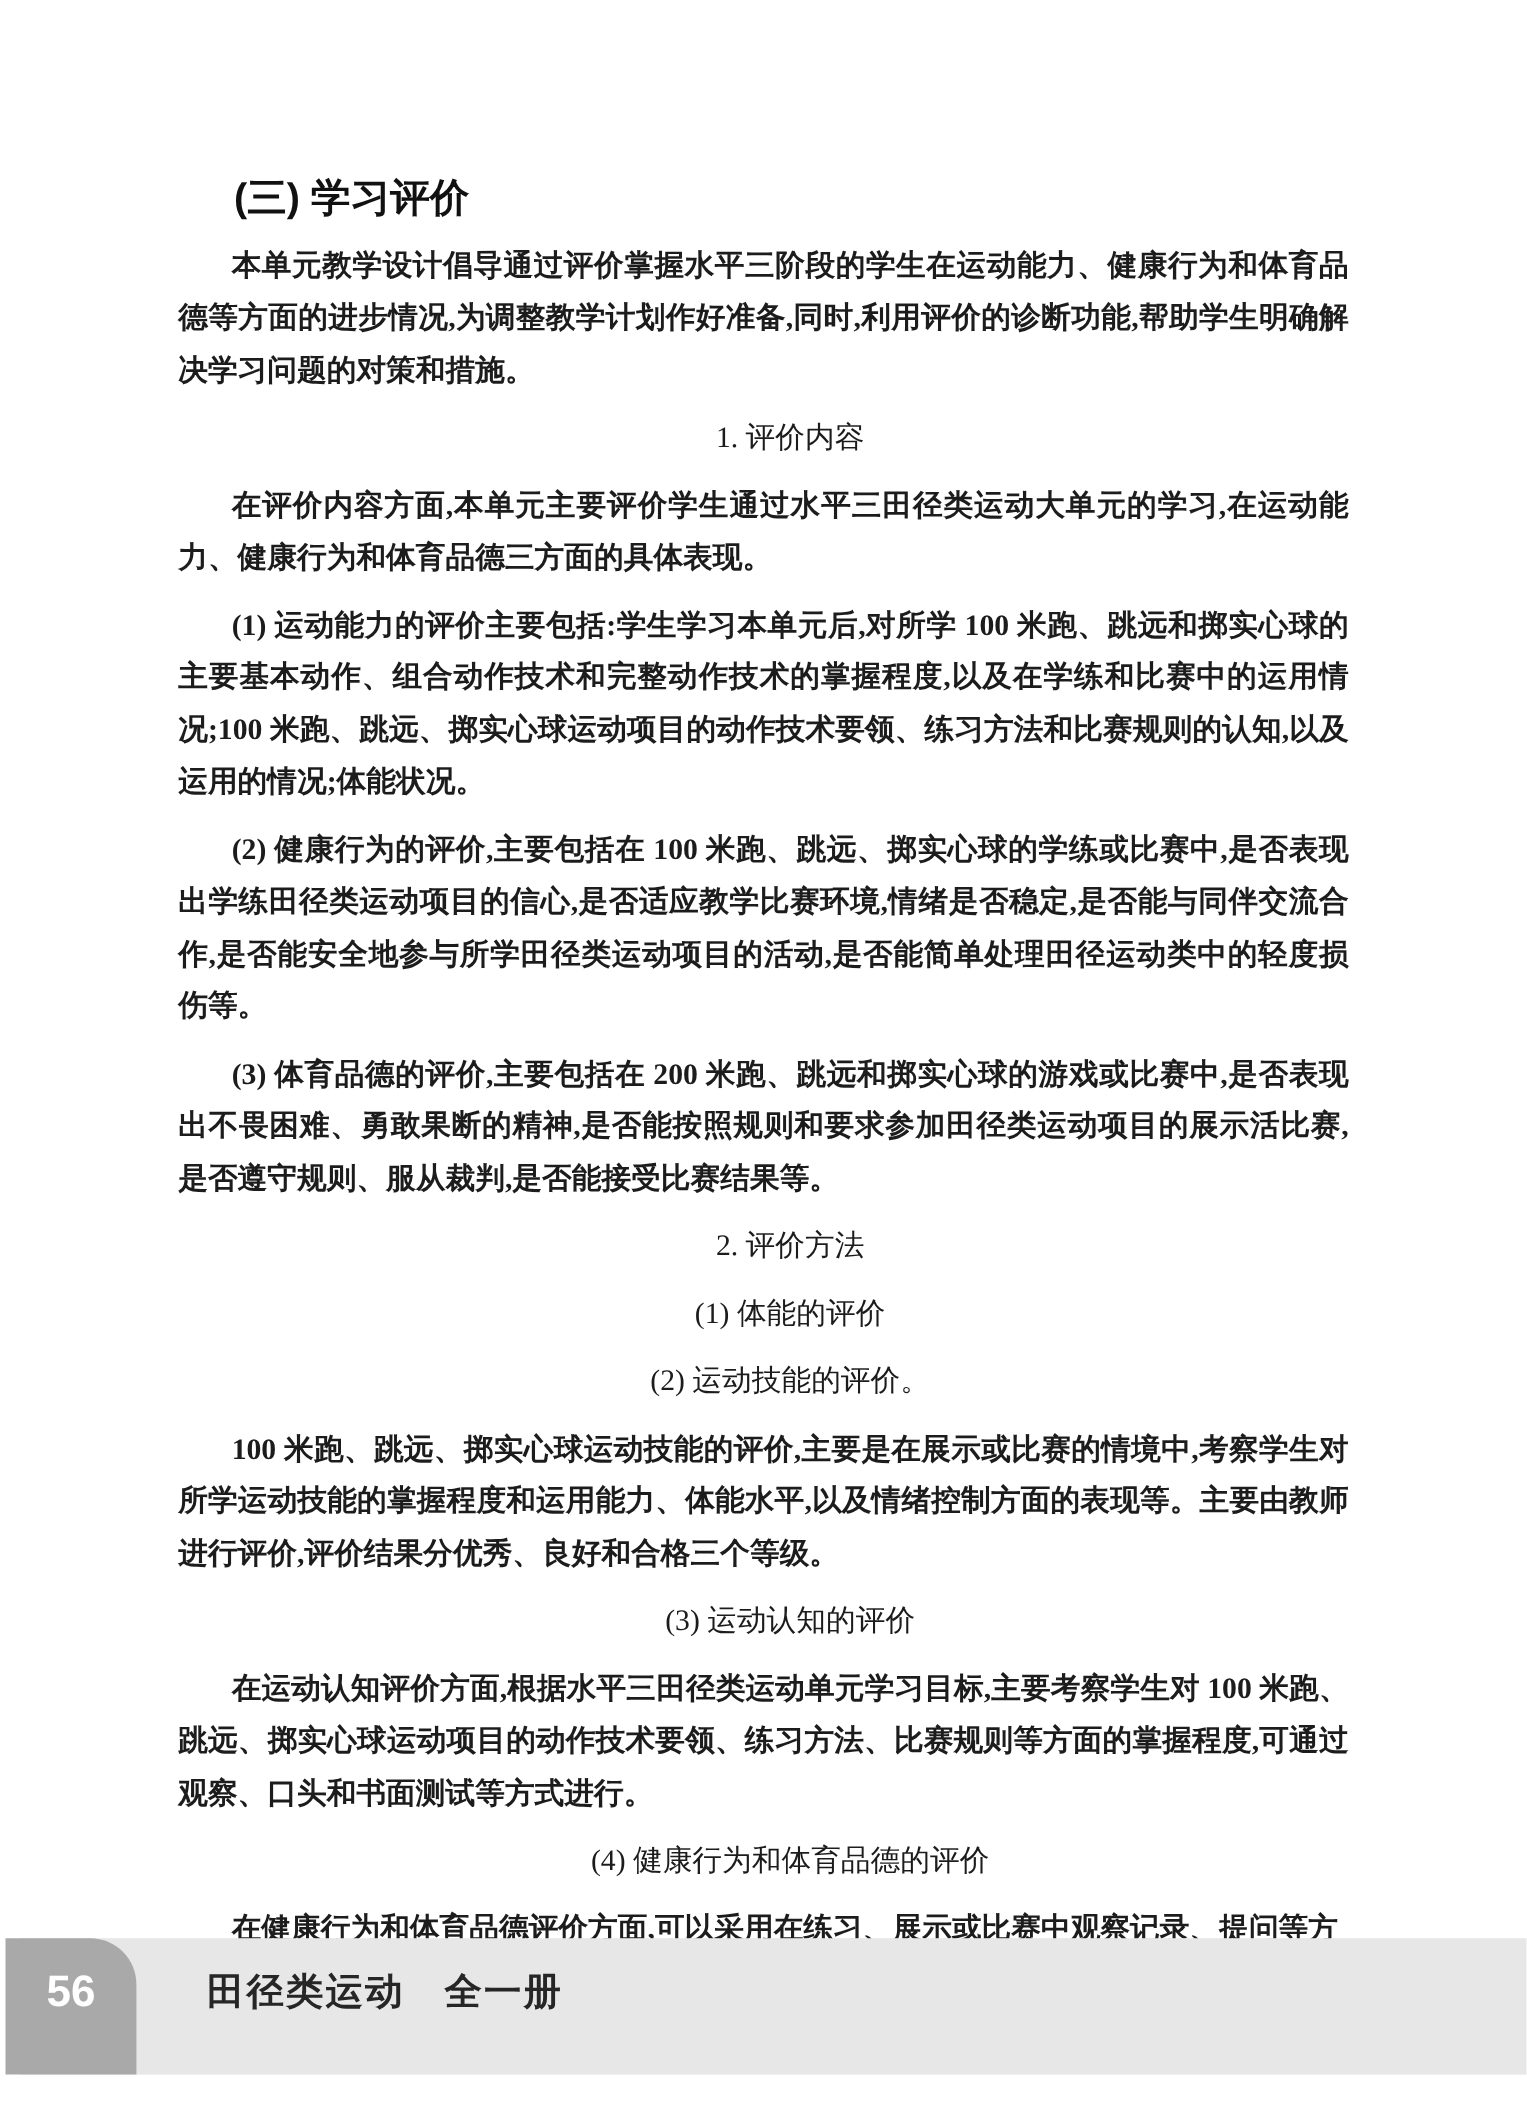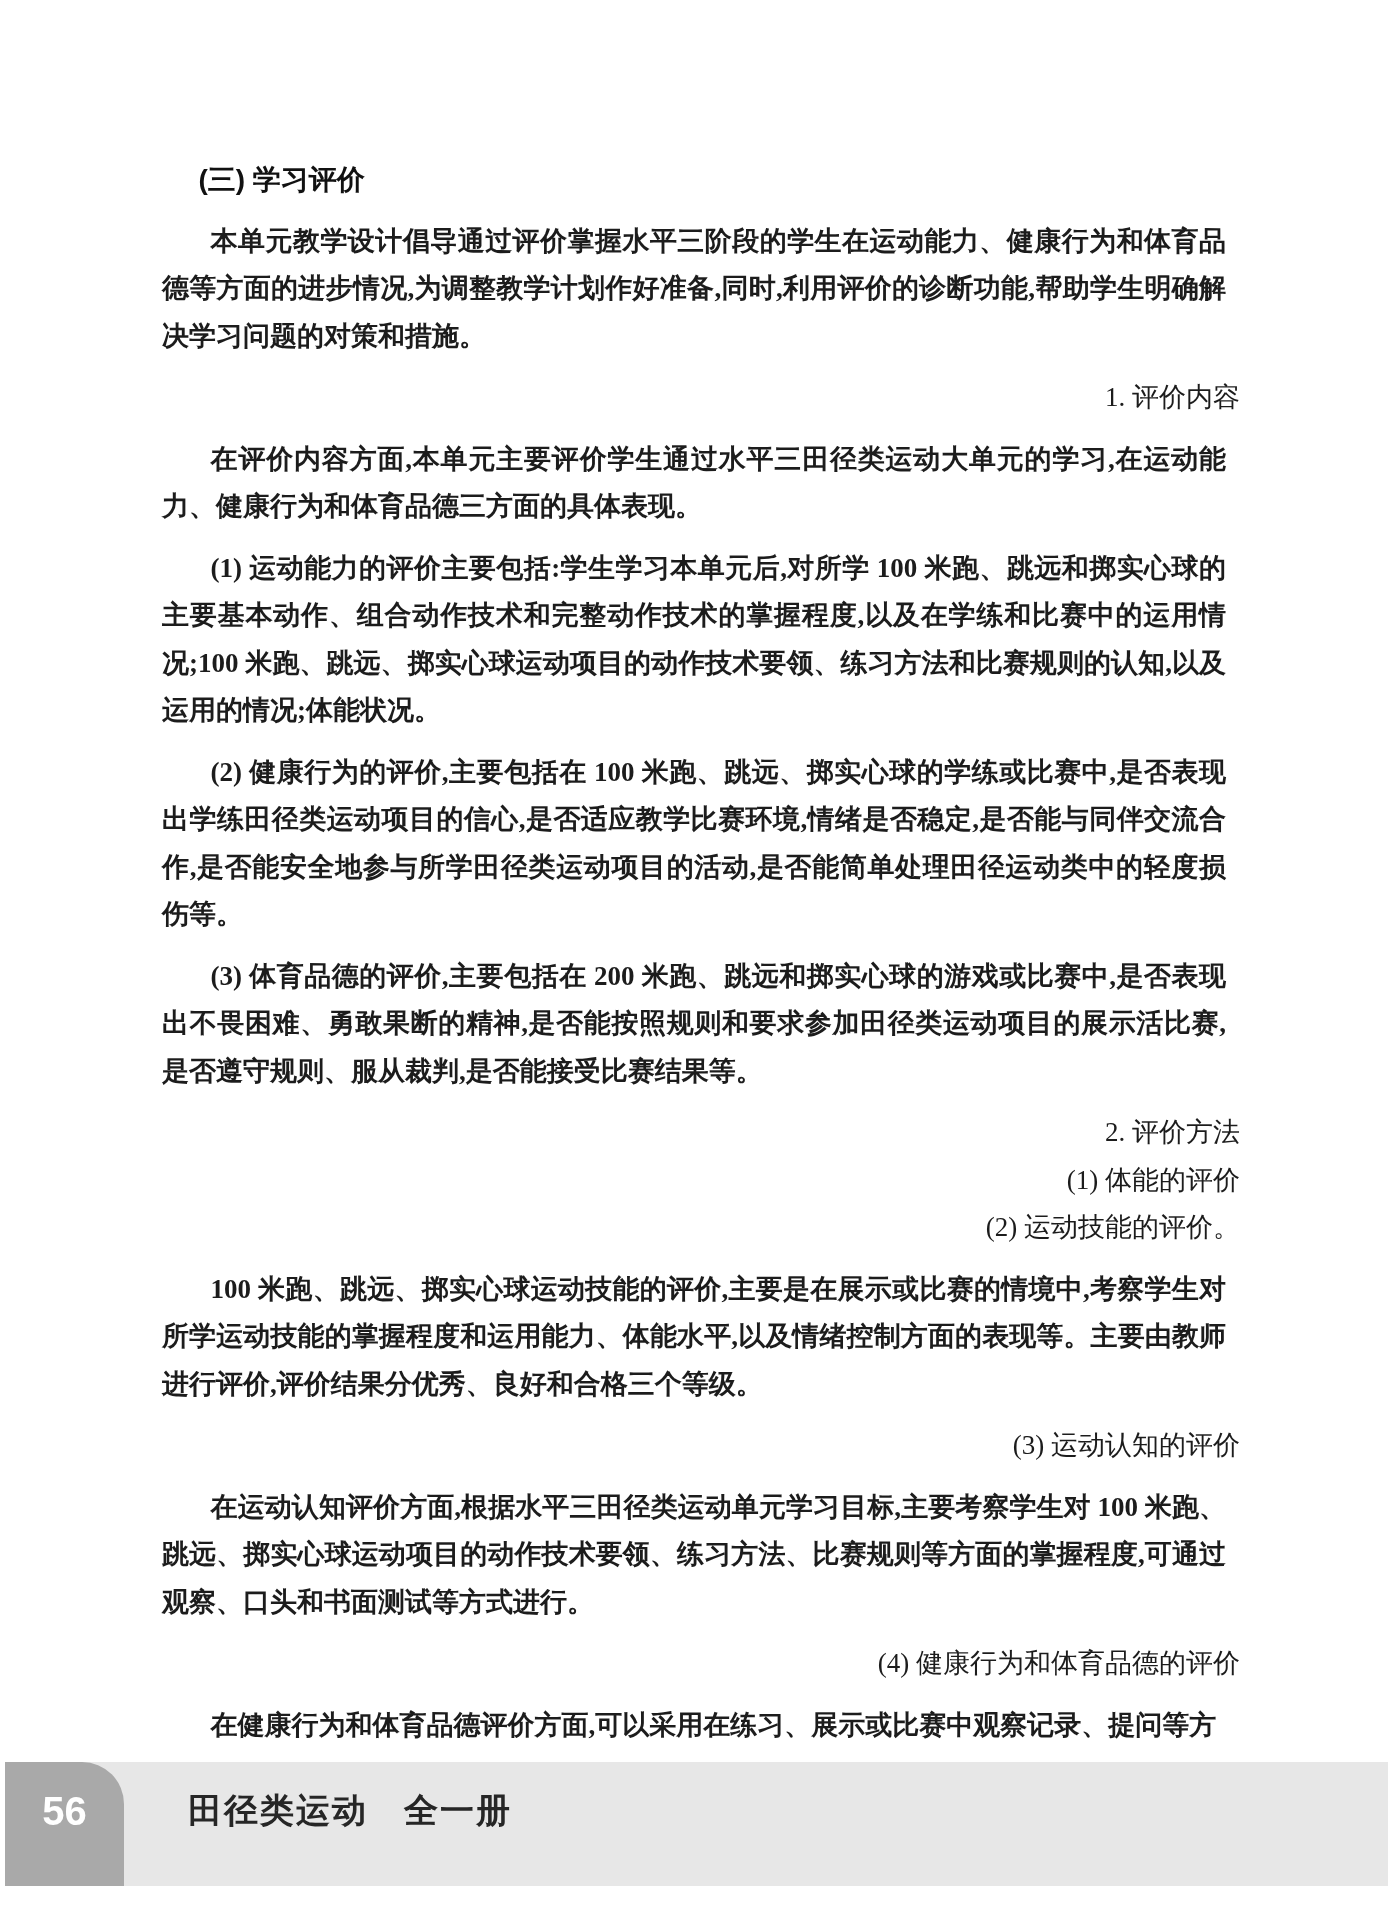--- a/index.html
+++ b/index.html
@@ -20,37 +20,37 @@
     left: 148px;
     top: 156px;
     width: 1092px;
     font-size: 27px;
     line-height: 47.5px;
     color: #1c1c1c;
     text-align: justify;
   }
   .doc-heading {
     margin: 0;
-    font-size: 28px;
+    font-size: 36px;
     line-height: 47.5px;
     font-weight: bold;
     text-indent: 1.8em;
     text-align: left;
     font-family: "Liberation Sans", "DejaVu Sans", sans-serif;
     color: #111111;
   }
   .para {
     margin: 14px;
     text-indent: 1.8em;
     font-weight: bold;
   }
   .sub {
-    margin: 0;
+    margin: 14px;
     text-indent: 1.8em;
-    text-align: right;
+    text-align: center;
   }
   .footer-bar {
     position: absolute;
     left: 18px;
     top: 1762px;
     right: 0;
     height: 124px;
     background: #e7e7e7;
   }
   .footer-tab {

